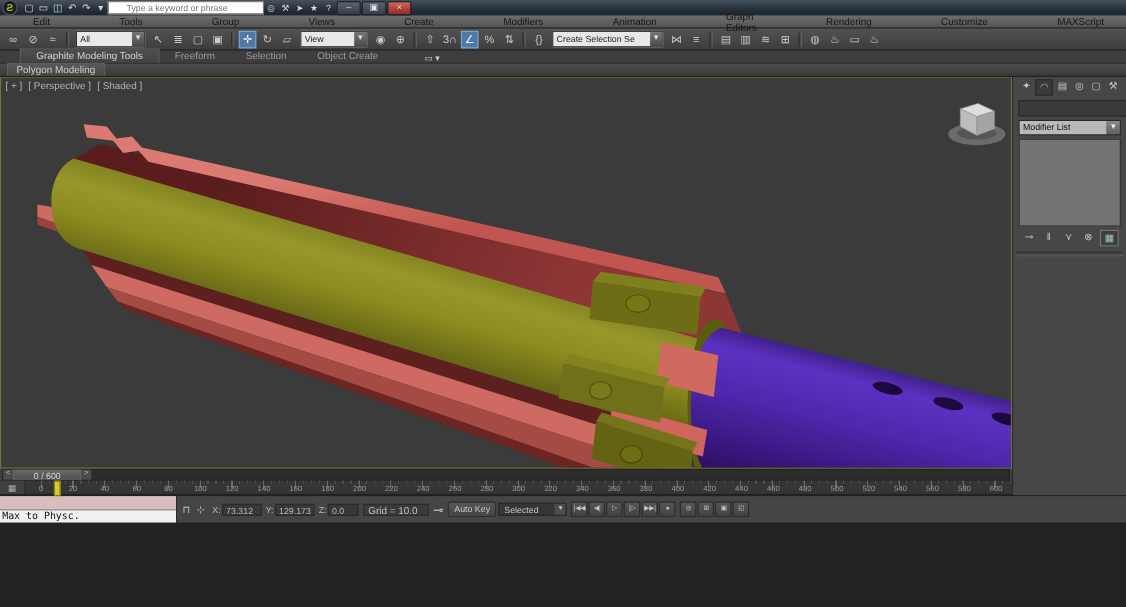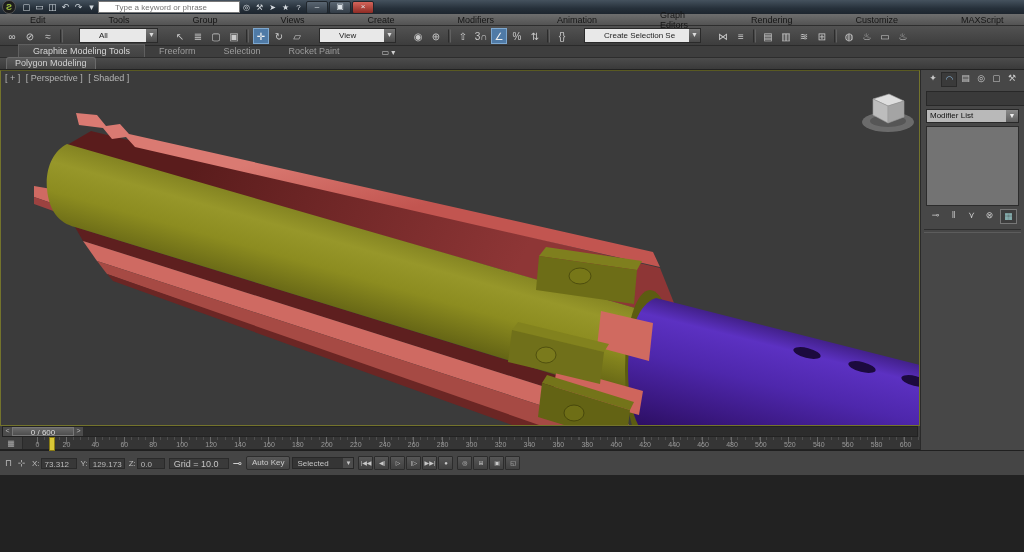--- a/index.html
+++ b/index.html
@@ -27,21 +27,21 @@
   .menu-item{color:#151515;font-size:9px;padding:0 8px;cursor:default;}
   
   .toolbar{height:20px;background:linear-gradient(#525252,#3d3d3d);border-bottom:1px solid #2a2a2a;
     display:flex;align-items:center;padding-left:3px;box-sizing:border-box;}
   .toolbar .tbseg{display:flex;align-items:center;}
   .tbi{width:16px;height:16px;line-height:15px;text-align:center;color:#c9c9c9;font-size:10px;
     margin:0 1px;border:1px solid transparent;box-sizing:border-box;}
   .tbi.active{background:#4f7aa6;border:1px solid #7da7cf;color:#f0f0f0;}
   .tbi.sep{width:3px;height:14px;border-left:1px solid #2c2c2c;border-right:1px solid #606060;margin:0 3px;}
   .tb-drop{height:13px;background:#e8e8e8;color:#222;border:1px solid #2a2a2a;display:flex;
-    align-items:center;font-size:8px;padding-left:19px;margin:0 13px;}
+    align-items:center;font-size:8px;padding-left:3px;margin:0 3px;}
   .tb-drop .arrow{margin-left:auto;width:11px;height:100%;background:linear-gradient(#777,#4a4a4a);
     color:#ddd;text-align:center;line-height:12px;font-size:7px;}
   
   .ribbon-tabs{height:12px;background:#3e3e3e;display:flex;align-items:flex-end;padding-left:18px;
     border-bottom:1px solid #2d2d2d;box-sizing:border-box;}
   .rtab{font-size:9px;color:#9c9c9c;padding:1px 14px;}
   .rtab.active{background:linear-gradient(#4e4e4e,#424242);color:#d6d6d6;border:1px solid #5f5f5f;border-bottom:none;}
   .ribbon-min{margin-left:28px;color:#cfcfcf;font-size:8px;}
   .ribbon-panelrow{height:12px;background:linear-gradient(#4c4c4c,#3a3a3a);display:flex;
     align-items:flex-end;padding-left:6px;box-sizing:border-box;border-bottom:1px solid #222;}
@@ -193,21 +193,21 @@
       <span class="tbi" data-name="render-setup-icon">♨</span>
       <span class="tbi" data-name="rendered-frame-window-icon">▭</span>
       <span class="tbi" data-name="render-production-icon">♨</span>
     </div>
 </div>
 
 <div class="ribbon-tabs" data-name="ribbon-tab-bar">
   <span class="rtab active" data-name="tab-graphite-modeling-tools">Graphite Modeling Tools</span>
   <span class="rtab" data-name="tab-freeform">Freeform</span>
   <span class="rtab" data-name="tab-selection">Selection</span>
-  <span class="rtab" data-name="tab-object-paint">Rocket Paint</span>
+  <span class="rtab" data-name="tab-object-paint">Object Create</span>
   <span class="ribbon-min" data-name="ribbon-minimize-button">▭ ▾</span>
 </div>
 <div class="ribbon-panelrow" data-name="ribbon-panel-row">
   <span class="ptab" data-name="polygon-modeling-panel-tab">Polygon Modeling</span>
 </div>
 
 <div class="main">
   <div class="vp-col">
     <div class="viewport" data-name="perspective-viewport">
       <div class="vp-label" data-name="viewport-label">
@@ -364,20 +364,24 @@
         <span class="" data-name="make-unique-icon">⋎</span>
         <span class="" data-name="remove-modifier-icon">⊗</span>
         <span class=" active" data-name="configure-modifier-sets-icon">▦</span>
       </div>
     <div class="cp-div" data-name="panel-divider"></div>
     <div style="flex:1" data-name="panel-empty-area"></div>
   </div>
 </div>
 
 <div class="statusbar" data-name="status-bar">
+  <div class="listener" data-name="maxscript-mini-listener">
+    <div class="pink" data-name="listener-macro-row"></div>
+    <div class="white" data-name="listener-script-row">Max to Physc.</div>
+  </div>
   <div class="st-main">
     <div class="st-row">
       <span class="st-icon" data-name="selection-lock-icon">⊓</span>
       <span class="st-icon" data-name="absolute-offset-mode-icon">⊹</span>
       <span class="coord-lbl" data-name="x-label">X:</span>
       <span class="coord-field" data-name="x-coordinate-field">73.312</span>
       <span class="coord-lbl" data-name="y-label">Y:</span>
       <span class="coord-field" data-name="y-coordinate-field">129.173</span>
       <span class="coord-lbl" data-name="z-label">Z:</span>
       <span class="coord-field" style="width:28px" data-name="z-coordinate-field">0.0</span>

